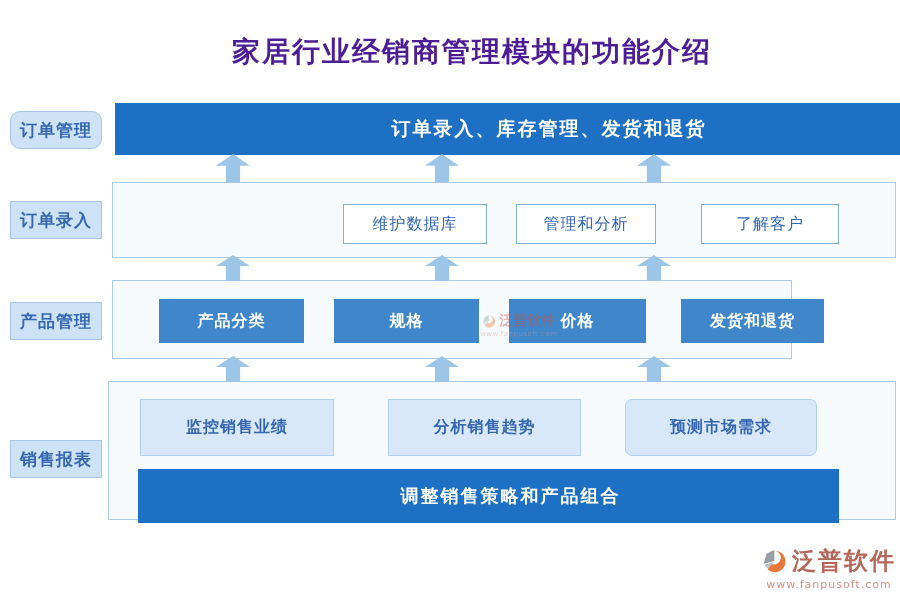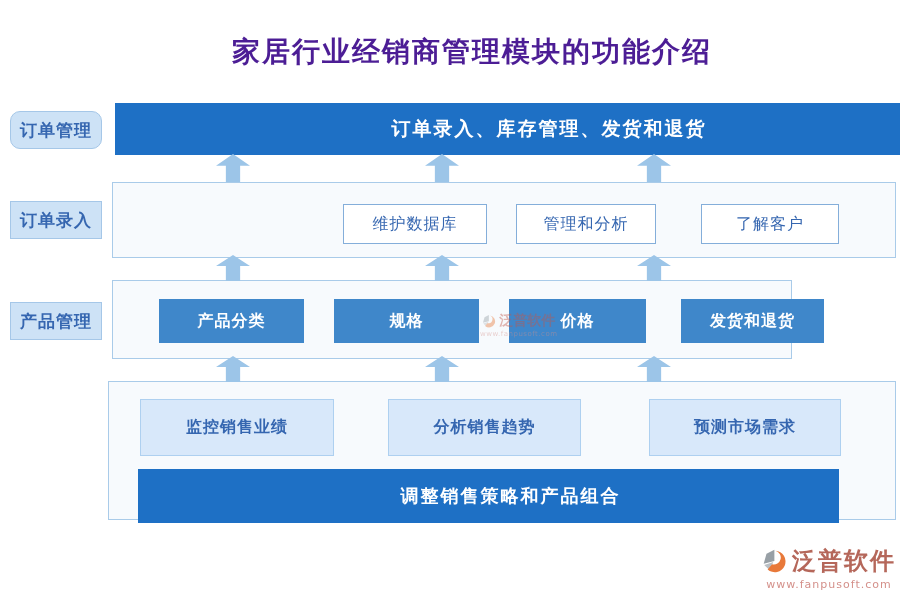--- a/index.html
+++ b/index.html
@@ -49,20 +49,21 @@
 </head>
 <body>
 
 <div class="canvas">
 
   <h1 class="title">家居行业经销商管理模块的功能介绍</h1>
 
   <div class="side-label" style="top:111px;border-radius:10px;">订单管理</div>
   <div class="side-label" style="top:201px;">订单录入</div>
   <div class="side-label" style="top:302px;">产品管理</div>
+  <div class="side-label" style="top:440px;">销售报表</div>
 
   <div class="bar top-bar">订单录入、库存管理、发货和退货</div>
 
   <div class="arrow" style="left:216px;top:154px;height:28px;"></div>
   <div class="arrow" style="left:425px;top:154px;height:28px;"></div>
   <div class="arrow" style="left:637px;top:154px;height:28px;"></div>
 
   <div class="panel panel-customer">
     <div class="obox" style="left:230px;width:144px;">维护数据库</div>
     <div class="obox" style="left:403px;width:140px;">管理和分析</div>
@@ -92,21 +93,21 @@
     <div class="brand-url">www.fanpusoft.com</div>
   </div>
 
   <div class="arrow" style="left:216px;top:356px;height:26px;"></div>
   <div class="arrow" style="left:425px;top:356px;height:26px;"></div>
   <div class="arrow" style="left:637px;top:356px;height:26px;"></div>
 
   <div class="panel panel-sales">
     <div class="lbox" style="left:31px;width:194px;">监控销售业绩</div>
     <div class="lbox" style="left:279px;width:193px;">分析销售趋势</div>
-    <div class="lbox" style="left:540px;width:192px;">预测市场需求</div>
+    <div class="lbox" style="left:516px;width:192px;border-radius:7px;">预测市场需求</div>
     <div class="bar sales-bar">调整销售策略和产品组合</div>
   </div>
 
   <div class="footer-logo">
     <div class="brand-row">
       <svg width="27" height="27" viewBox="0 0 24 24">
         <path d="M11,1.5 L11,11.5 L1.5,14 L4,5 Z" fill="#98a0a6"></path>
         <path d="M2,15 L10,12.5 L7,20 Z" fill="#b9bfc4"></path>
         <path d="M12,2.5 a9.5,9.5 0 1 1 -7,16.5 l4,-4.5 a5,5 0 1 0 3,-12 Z" fill="#e8793a"></path>
       </svg>

